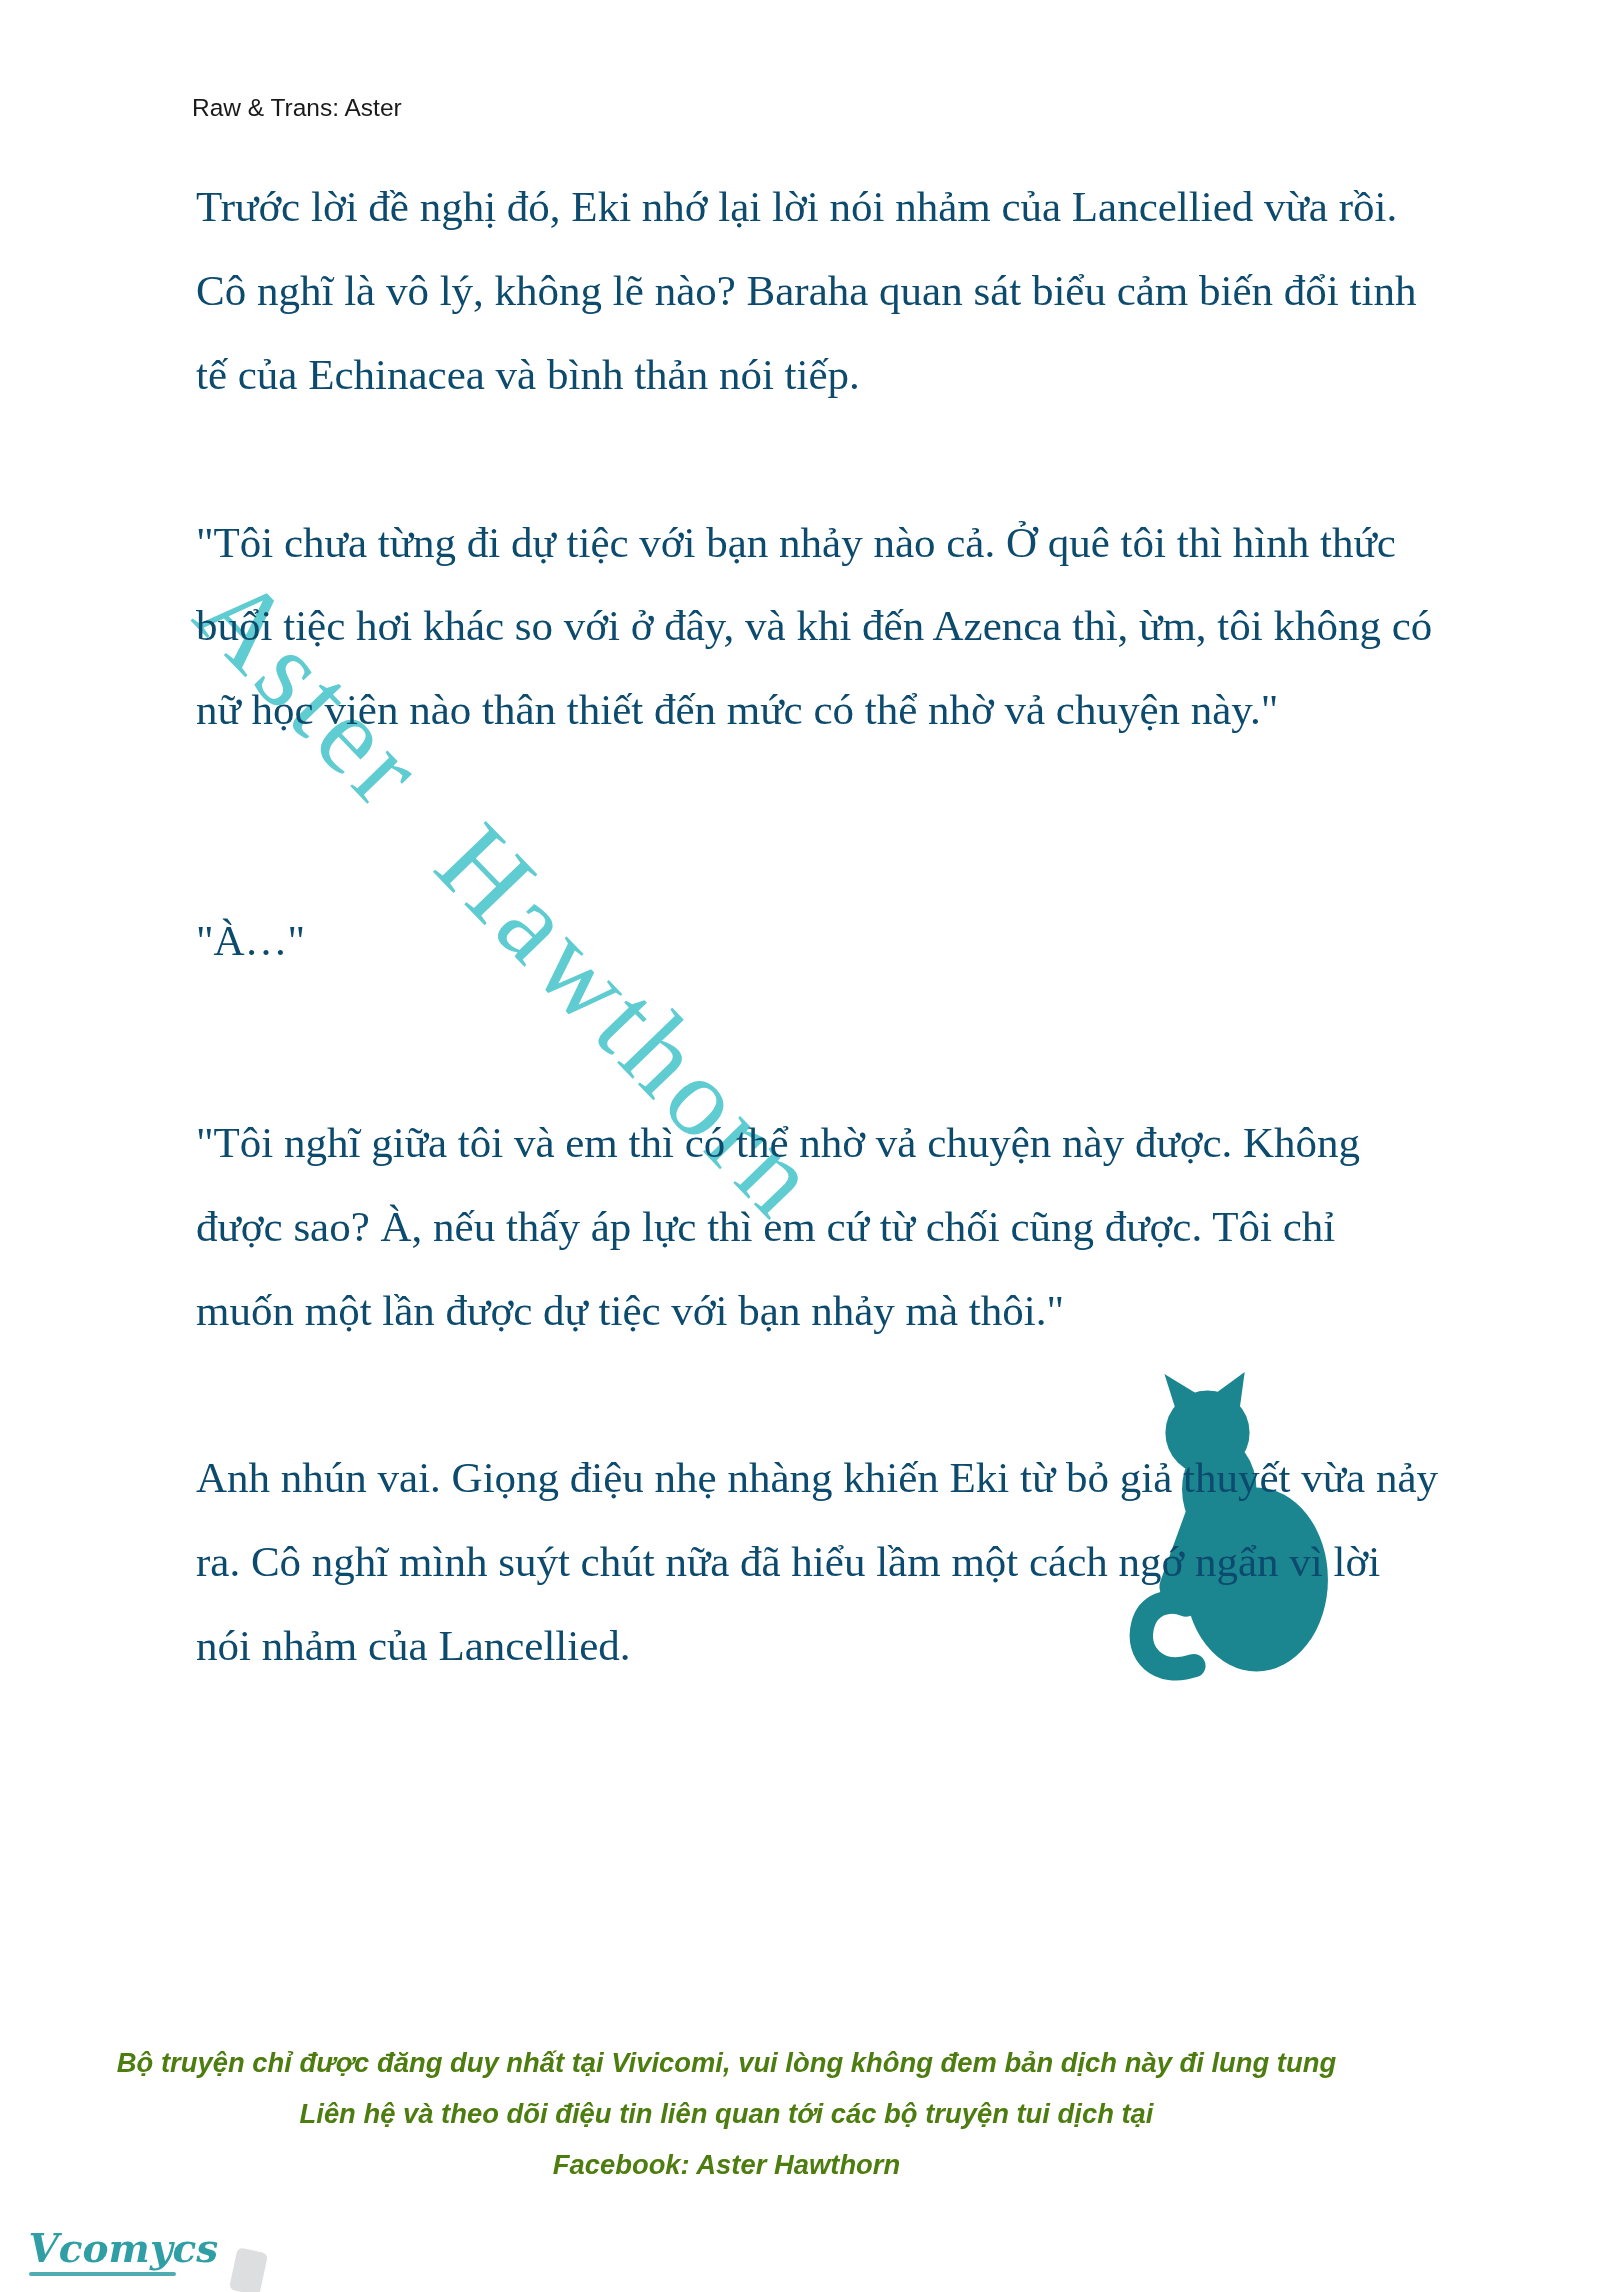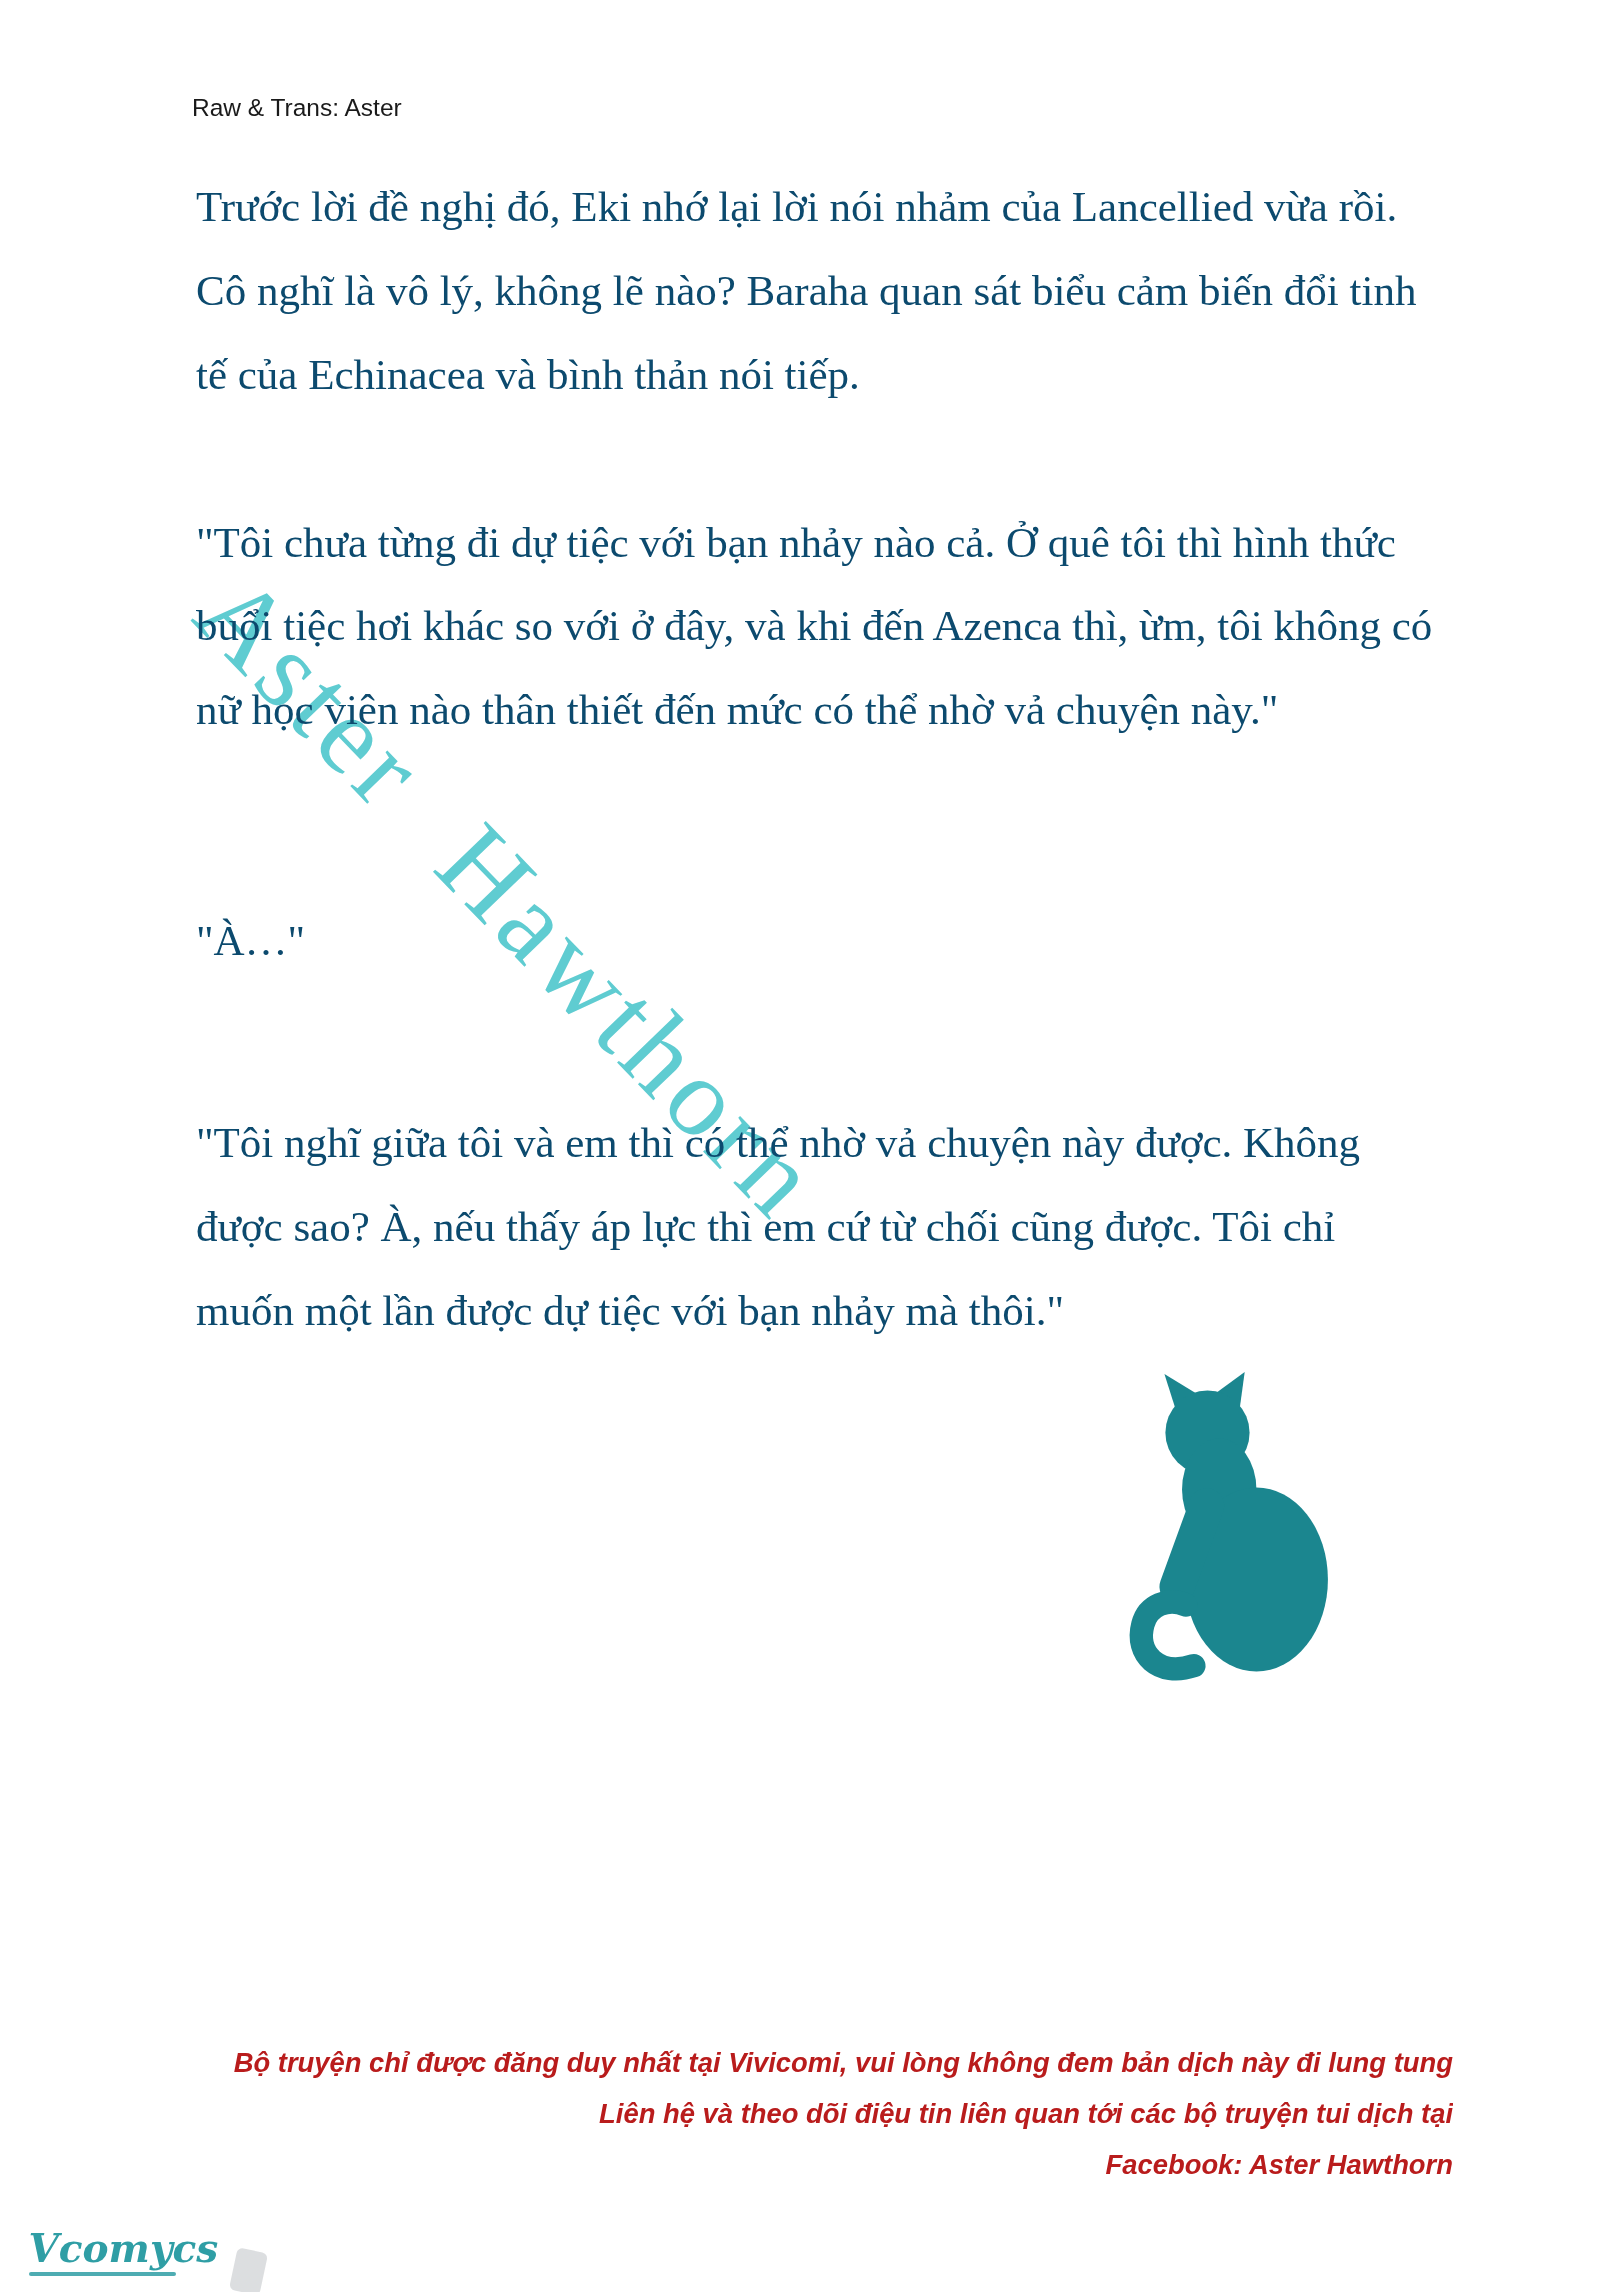--- a/index.html
+++ b/index.html
@@ -61,27 +61,27 @@
     width:211px;
     height:328px;
     z-index:1;
   }
 
   .footer {
     position:absolute;
     left:0;
     right:0;
     top:2037px;
-    text-align:right;
+    text-align:center;
     font-family:"Liberation Sans", sans-serif;
     font-style:italic;
     font-weight:bold;
     font-size:27.4px;
     line-height:51px;
-    color:#b91c1c;
+    color:#4d7c0f;
     z-index:3;
   }
 
   .logo {
     position:absolute;
     left:17.6px;
     top:2227px;
     z-index:3;
     font-family:"DejaVu Serif", serif;
     font-style:italic;
@@ -137,20 +137,21 @@
       </g>
       <path d="M70,302 C34,314 10,290 18,260 C23,240 44,232 62,240" fill="none" stroke="#1b868f" stroke-width="24" stroke-linecap="round"></path>
     </svg>
   </div>
 
   <div class="body-text">
     <p>Trước lời đề nghị đó, Eki nhớ lại lời nói nhảm của Lancellied vừa rồi. Cô nghĩ là vô lý, không lẽ nào? Baraha quan sát biểu cảm biến đổi tinh tế của Echinacea và bình thản nói tiếp.</p>
     <p>"Tôi chưa từng đi dự tiệc với bạn nhảy nào cả. Ở quê tôi thì hình thức buổi tiệc hơi khác so với ở đây, và khi đến Azenca thì, ừm, tôi không có nữ học viên nào thân thiết đến mức có thể nhờ vả chuyện này."</p>
     <p class="short-line">"À…"</p>
     <p>"Tôi nghĩ giữa tôi và em thì có thể nhờ vả chuyện này được. Không được sao? À, nếu thấy áp lực thì em cứ từ chối cũng được. Tôi chỉ muốn một lần được dự tiệc với bạn nhảy mà thôi."</p>
+    <p>Anh nhún vai. Giọng điệu nhẹ nhàng khiến Eki từ bỏ giả thuyết vừa nảy ra. Cô nghĩ mình suýt chút nữa đã hiểu lầm một cách ngớ ngẩn vì lời nói nhảm của Lancellied.</p>
   </div>
 
   <div class="footer">
     <div>Bộ truyện chỉ được đăng duy nhất tại Vivicomi, vui lòng không đem bản dịch này đi lung tung</div>
     <div>Liên hệ và theo dõi điệu tin liên quan tới các bộ truyện tui dịch tại</div>
     <div>Facebook: Aster Hawthorn</div>
   </div>
 
   <div class="logo-ghost"></div>
 

